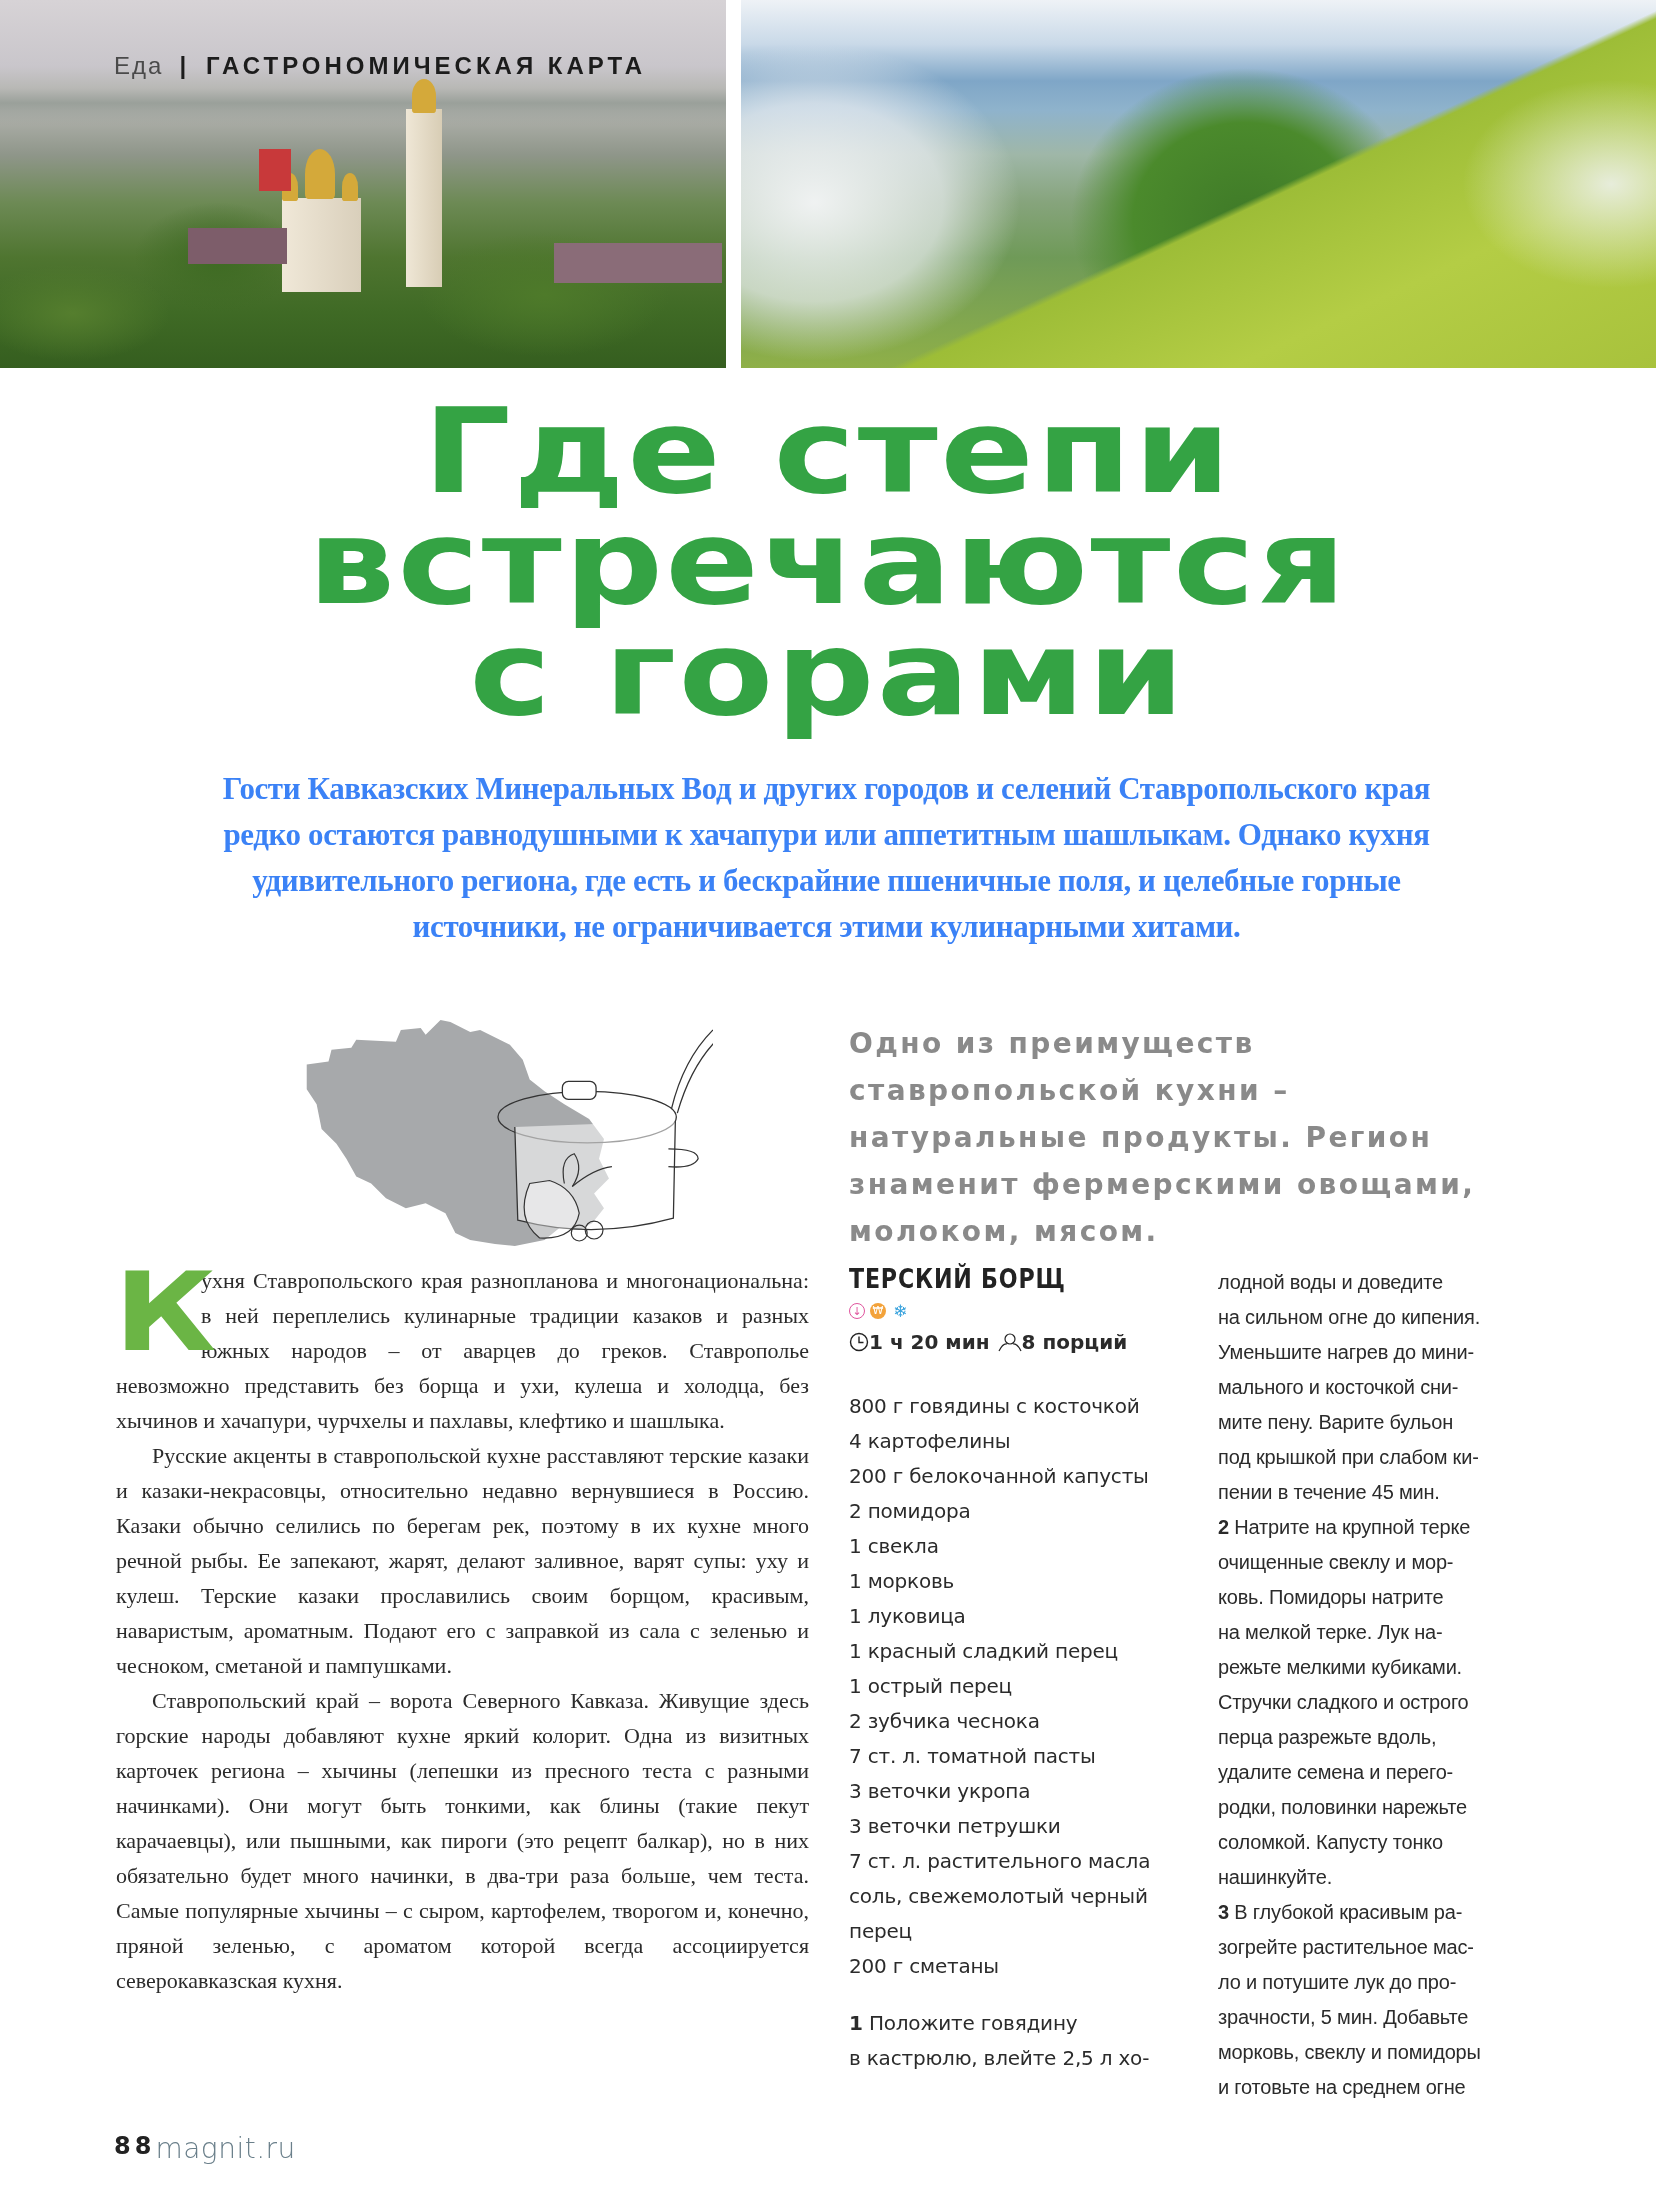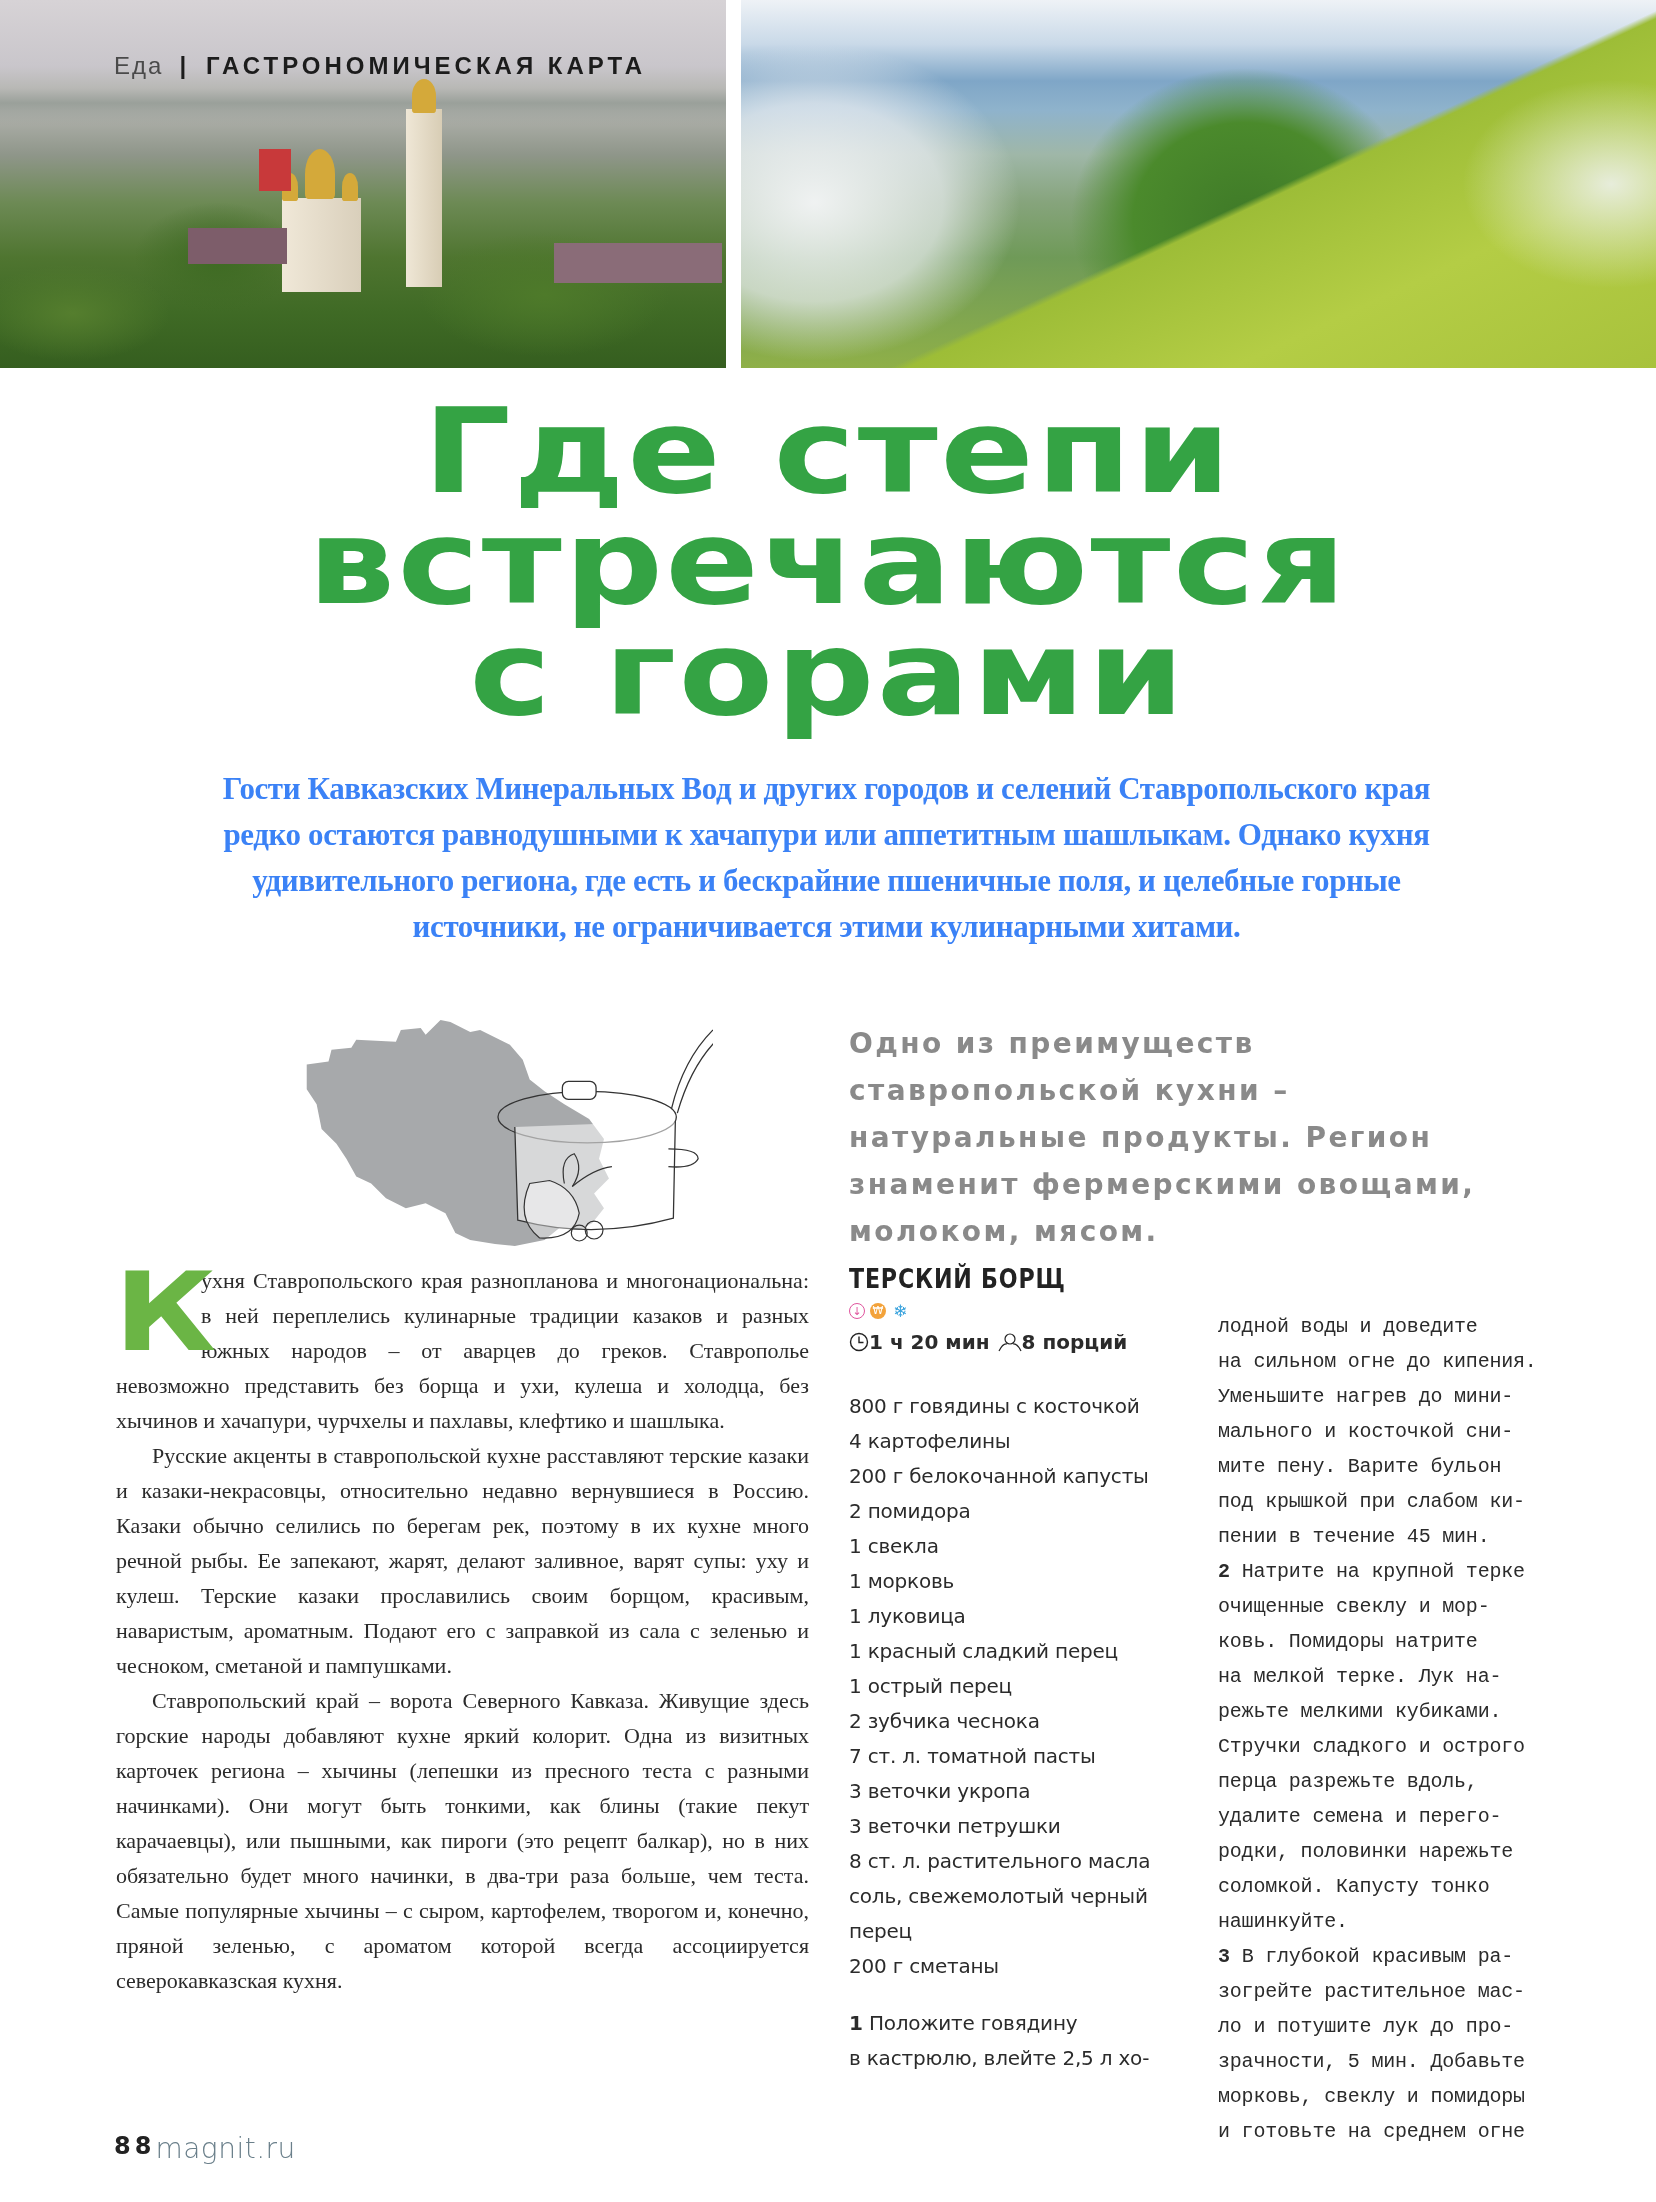--- a/index.html
+++ b/index.html
@@ -60,21 +60,21 @@
   .badge.orange { background: #f3a23a; color: #fff; }
   .badge.snow { color: #3aa3dd; font-size: 17px; width: 18px; }
   .meta { display: flex; align-items: center; gap: 0; margin-top: 6px; font-weight: 700; font-size: 20px; line-height: 30px; white-space: nowrap; }
   .meta .ic { width: 20px; height: 20px; display: inline-block; }
   .ingredients { margin-top: 32px; font-size: 20px; line-height: 35px; letter-spacing: -0.2px; }
   .ingredients div { white-space: nowrap; }
   .steps { font-size: 20px; line-height: 35px; letter-spacing: -0.2px; }
   .step-start { margin-top: 22px; }
   .step-num { font-weight: 700; }
 
-  .recipe-col2 { position: absolute; left: 1218px; top: 1265px; width: 327px; font-family: Liberation Mono, monospace; color: #2b2b2b; font-size: 20px; line-height: 35px; letter-spacing: -0.2px; margin-top: 44px; }
+  .recipe-col2 { position: absolute; left: 1218px; top: 1265px; width: 327px; font-family: Liberation Sans, sans-serif; color: #2b2b2b; font-size: 20px; line-height: 35px; letter-spacing: -0.2px; }
   .recipe-col2 div { white-space: nowrap; }
 
   
   .footer { position: absolute; left: 114px; top: 2132px; display: flex; align-items: flex-start; }
   .page-num { font-family: "DejaVu Sans", sans-serif; font-weight: 700; font-size: 24px; letter-spacing: 4px; color: #222; }
   .site { font-family: "DejaVu Sans", sans-serif; font-weight: 300; font-size: 28px; color: #6a7f8a; letter-spacing: 0.5px; }
 </style>
 </head>
 <body>
 
@@ -158,21 +158,21 @@
     <div>2 помидора</div>
     <div>1 свекла</div>
     <div>1 морковь</div>
     <div>1 луковица</div>
     <div>1 красный сладкий перец</div>
     <div>1 острый перец</div>
     <div>2 зубчика чеснока</div>
     <div>7 ст. л. томатной пасты</div>
     <div>3 веточки укропа</div>
     <div>3 веточки петрушки</div>
-    <div>8 ст. л. растительного масла</div>
+    <div>7 ст. л. растительного масла</div>
     <div>соль, свежемолотый черный</div>
     <div>перец</div>
     <div>200 г сметаны</div>
   </div>
   <div class="steps step-start">
     <div><span class="step-num">1</span> <span>Положите говядину</span></div>
     <div>в кастрюлю, влейте 2,5 л хо-</div>
   </div>
 </div>
 

